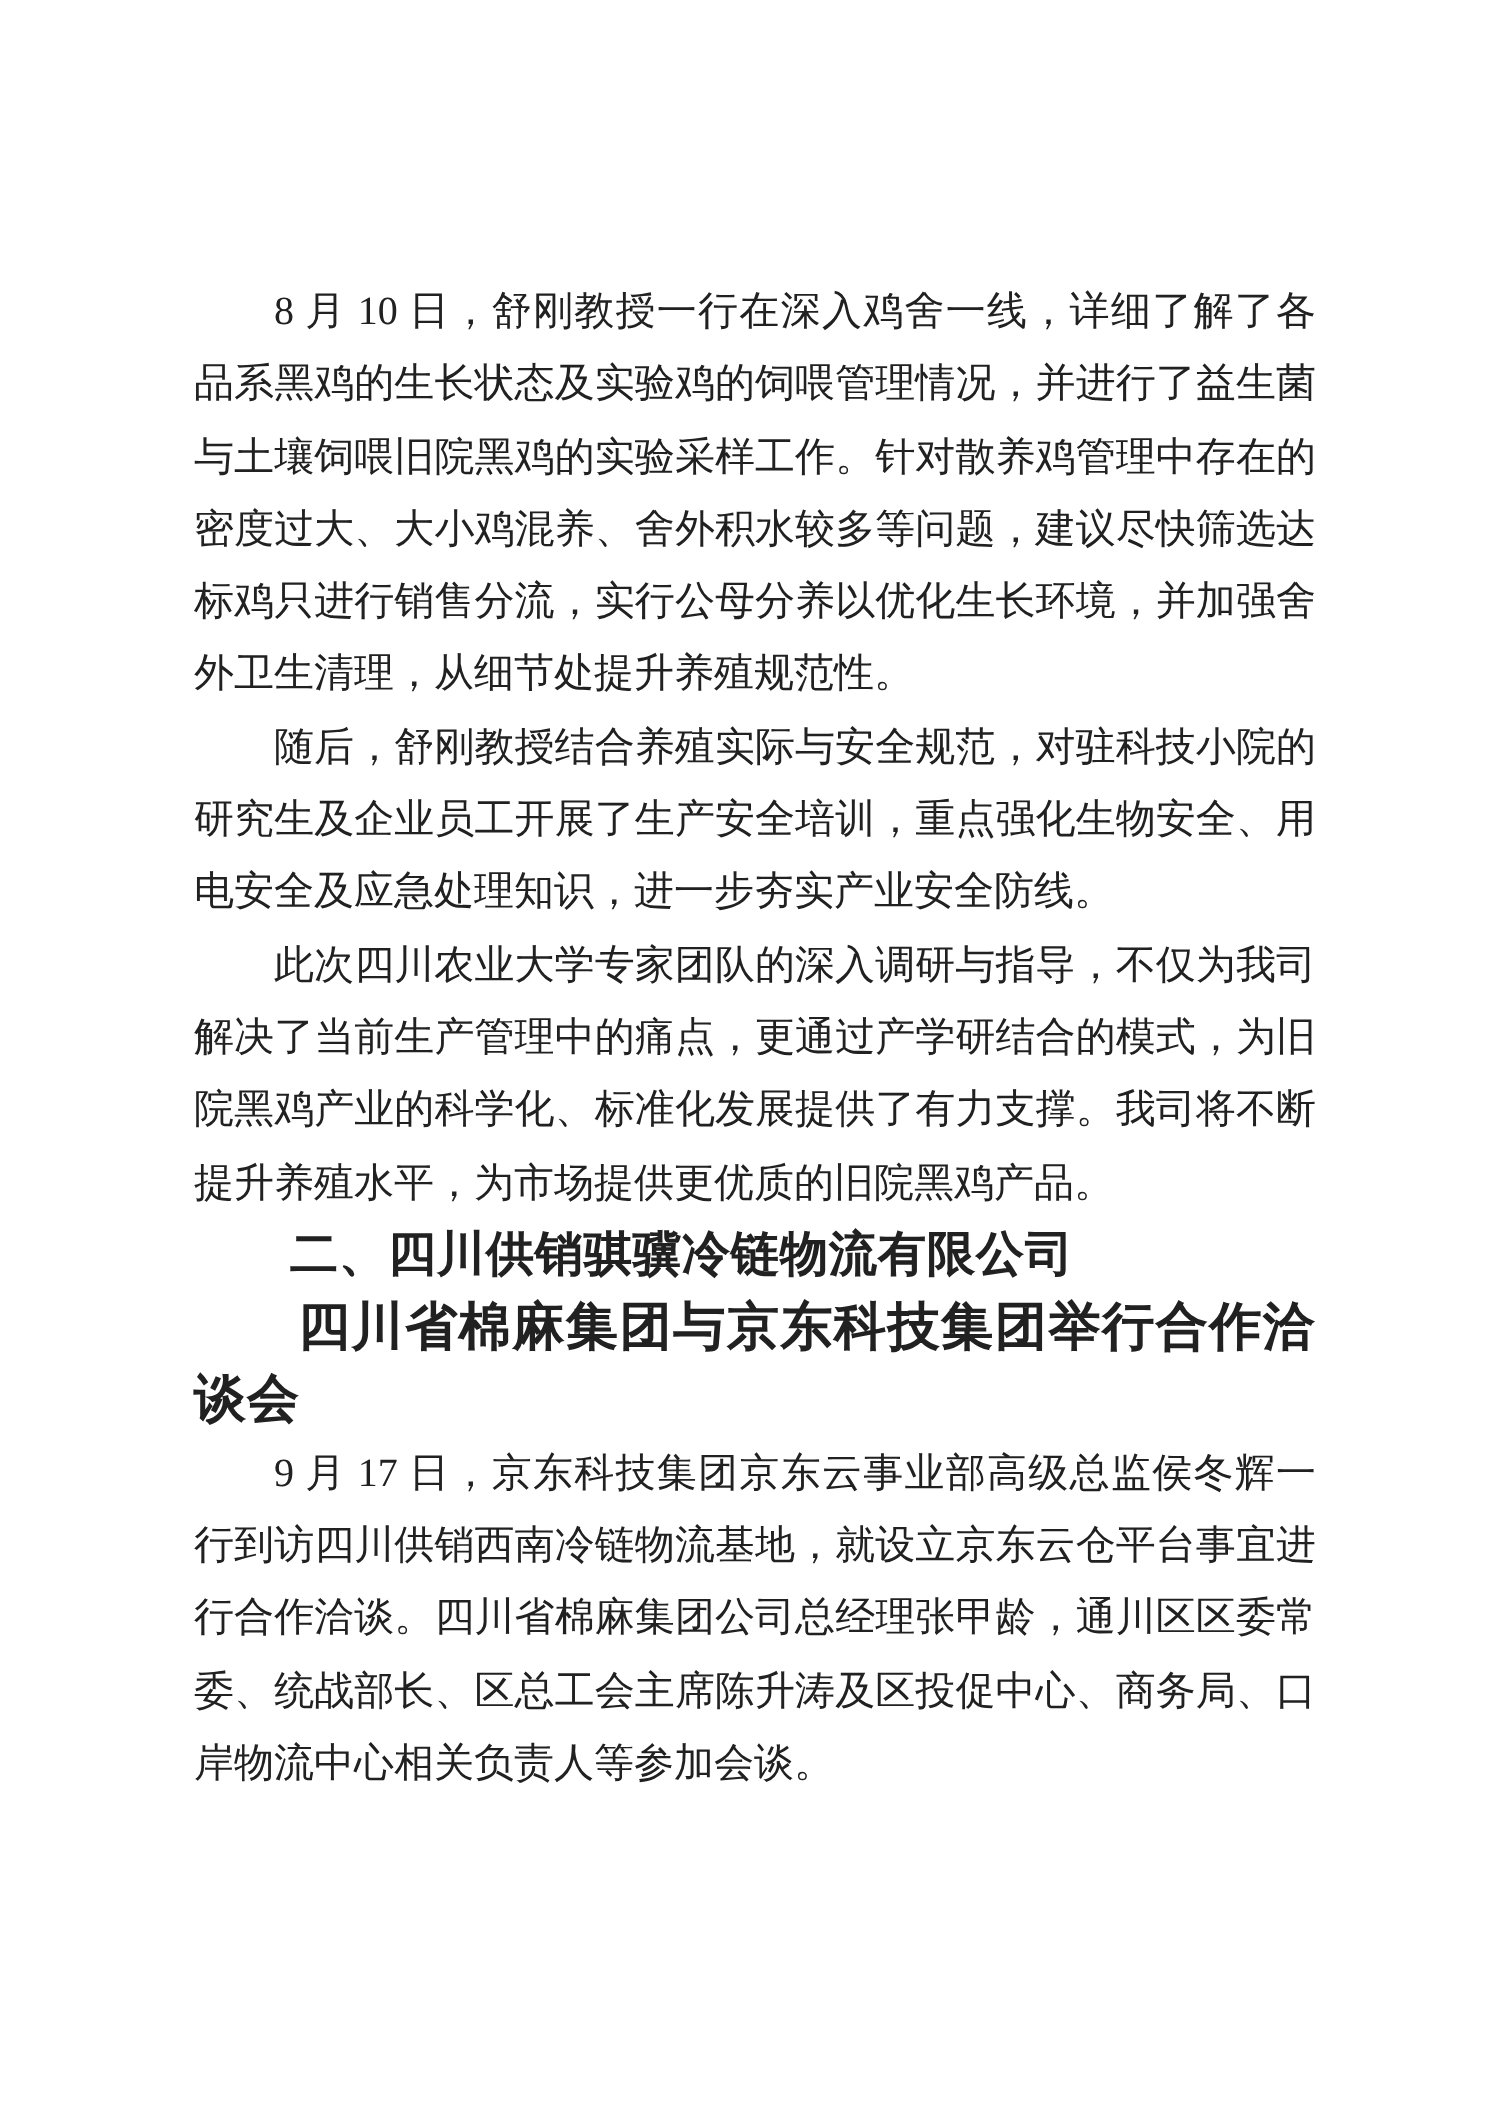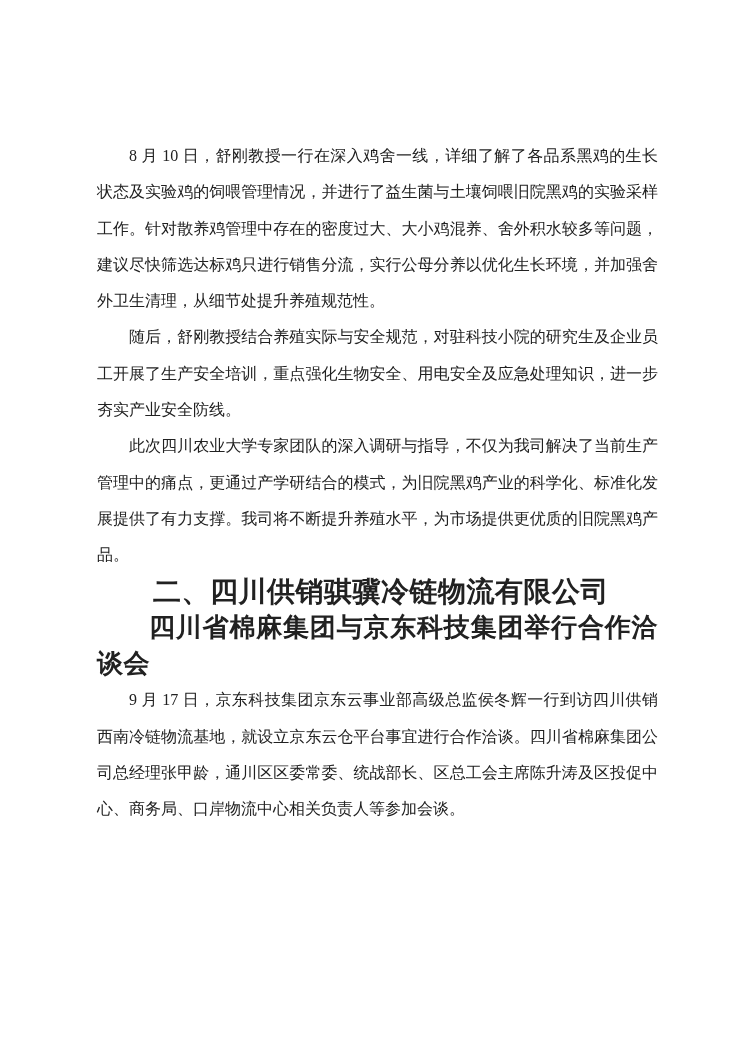--- a/index.html
+++ b/index.html
@@ -15,31 +15,31 @@
     box-sizing: border-box;
     padding: 138px 92px 0 97px;
     overflow: hidden;
   }
   .content {
     width: 561px;
   }
   .para {
     margin: 0;
     font-family: "Liberation Serif", serif;
-    font-size: 16px;
+    font-size: 20px;
     line-height: 36.3px;
     color: #212121;
     text-align: justify;
     text-indent: 2em;
     word-break: break-all;
   }
   .para.section-heading {
     font-family: "Liberation Sans", sans-serif;
     font-weight: 700;
-    font-size: 28px;
+    font-size: 24px;
     letter-spacing: 0.5px;
   }
   .para.article-title {
     font-family: "Liberation Serif", serif;
     font-weight: 700;
     font-size: 26px;
     letter-spacing: 0.5px;
   }
 </style>
 </head>

